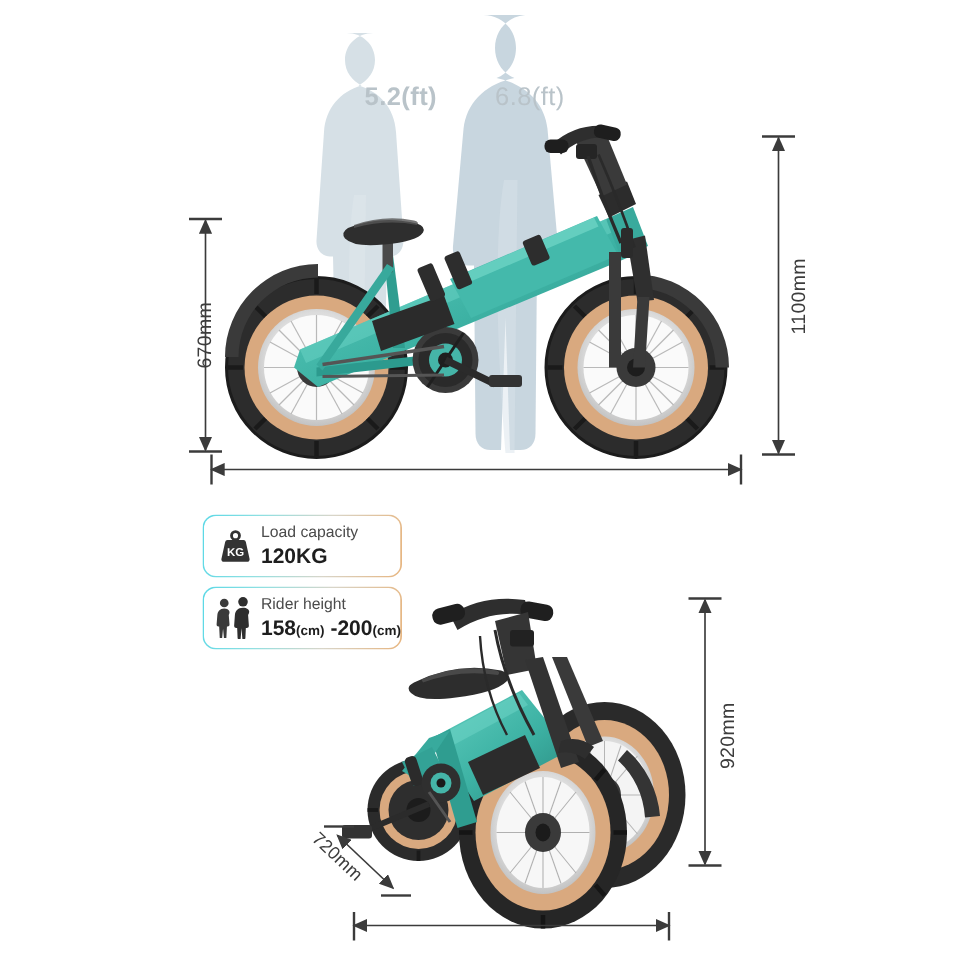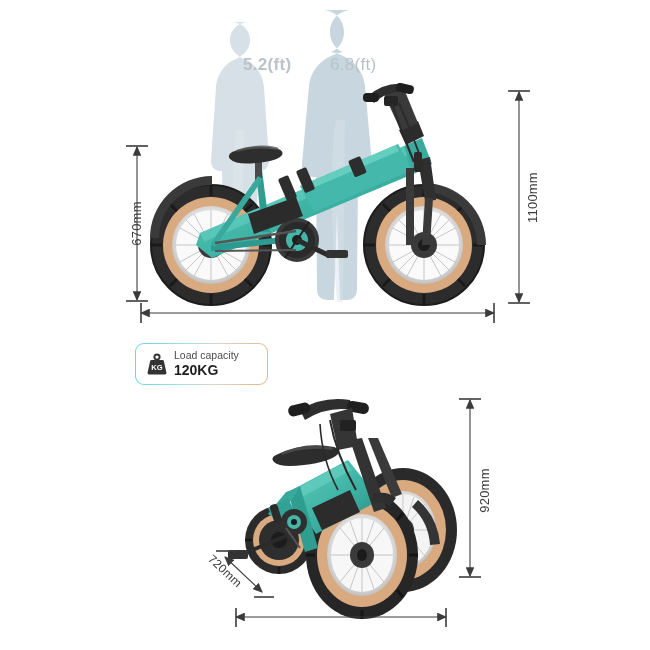--- a/index.html
+++ b/index.html
@@ -410,14 +410,42 @@
                  a1.7 1.7 0 0 1 -1.7 -1.7 A1.7 1.7 0 0 1 13 4.4 Z" fill="#333333"></path>
         <text x="13" y="19.4" font-family="Liberation Sans, sans-serif" font-size="7.6" font-weight="700" fill="#ffffff" text-anchor="middle">KG</text>
       </svg>
     </div>
     <div class="card-text">
       <div class="card-title">Load capacity</div>
       <div class="card-value">120KG</div>
     </div>
   </div>
 
+  <div class="spec-card" style="left:135px; top:391px; width:133px; height:42px;">
+    <div class="card-icon">
+      <svg width="30" height="28" viewBox="0 0 30 28">
+
+        <g fill="#3a3a3a">
+          <circle cx="7.5" cy="4" r="2.9"></circle>
+          <path d="M7.5 7.6 c-3 0 -4.4 2 -4.6 4.4 l-0.5 6.2 c-0.1 1 0.5 1.5 1.2 1.5
+                   l0.5 0 l0.4 7.6 l1.6 0 l0.6 -6.2 l0.6 6.2 l1.6 0 l0.4 -7.6 l0.5 0
+                   c0.7 0 1.3 -0.5 1.2 -1.5 l-0.5 -6.2 C11.9 9.6 10.5 7.6 7.5 7.6 Z"></path>
+        </g>
+
+        <g fill="#2e2e2e">
+          <circle cx="20" cy="3.2" r="3.2"></circle>
+          <path d="M20 7.1 c-3.6 0 -5.2 2.2 -5.4 4.9 l-0.5 7 c-0.1 1.1 0.6 1.7 1.4 1.7
+                   l0.6 0 l0.3 6.6 c0 0.6 0.3 0.9 0.9 0.9 l1.1 0 l0.6 -7.4 l0.6 7.4 l1.1 0
+                   c0.6 0 0.9 -0.3 0.9 -0.9 l0.3 -6.6 l0.6 0 c0.8 0 1.5 -0.6 1.4 -1.7
+                   l-0.5 -7 C25.2 9.3 23.6 7.1 20 7.1 Z"></path>
+        </g>
+      </svg>
+    </div>
+    <div class="card-text">
+      <div class="card-title">Rider height</div>
+      <div class="card-value">
+        <span>158</span><span class="unit">(cm)</span>
+        <span class="dash">-</span><span>200</span><span class="unit">(cm)</span>
+      </div>
+    </div>
+  </div>
 
 </div>
 
 </body></html>

